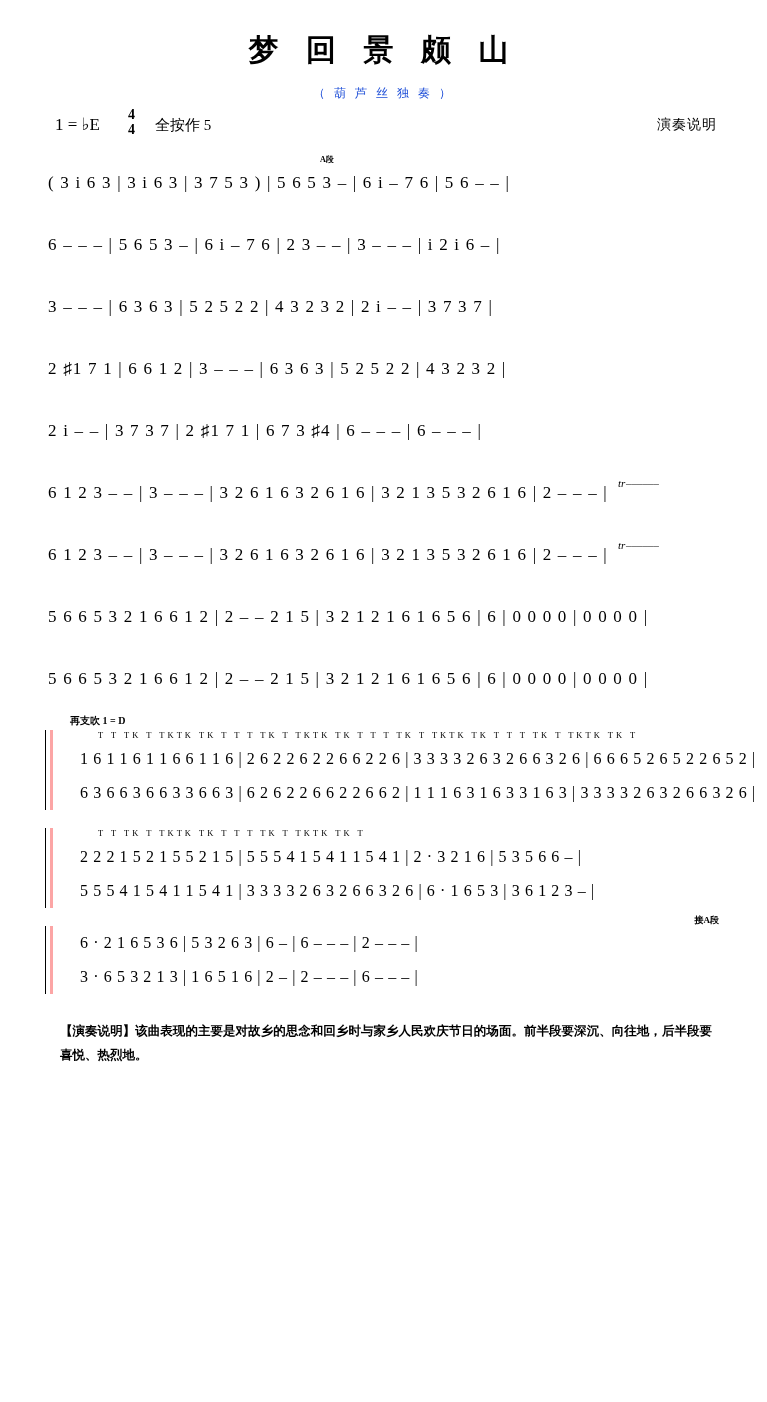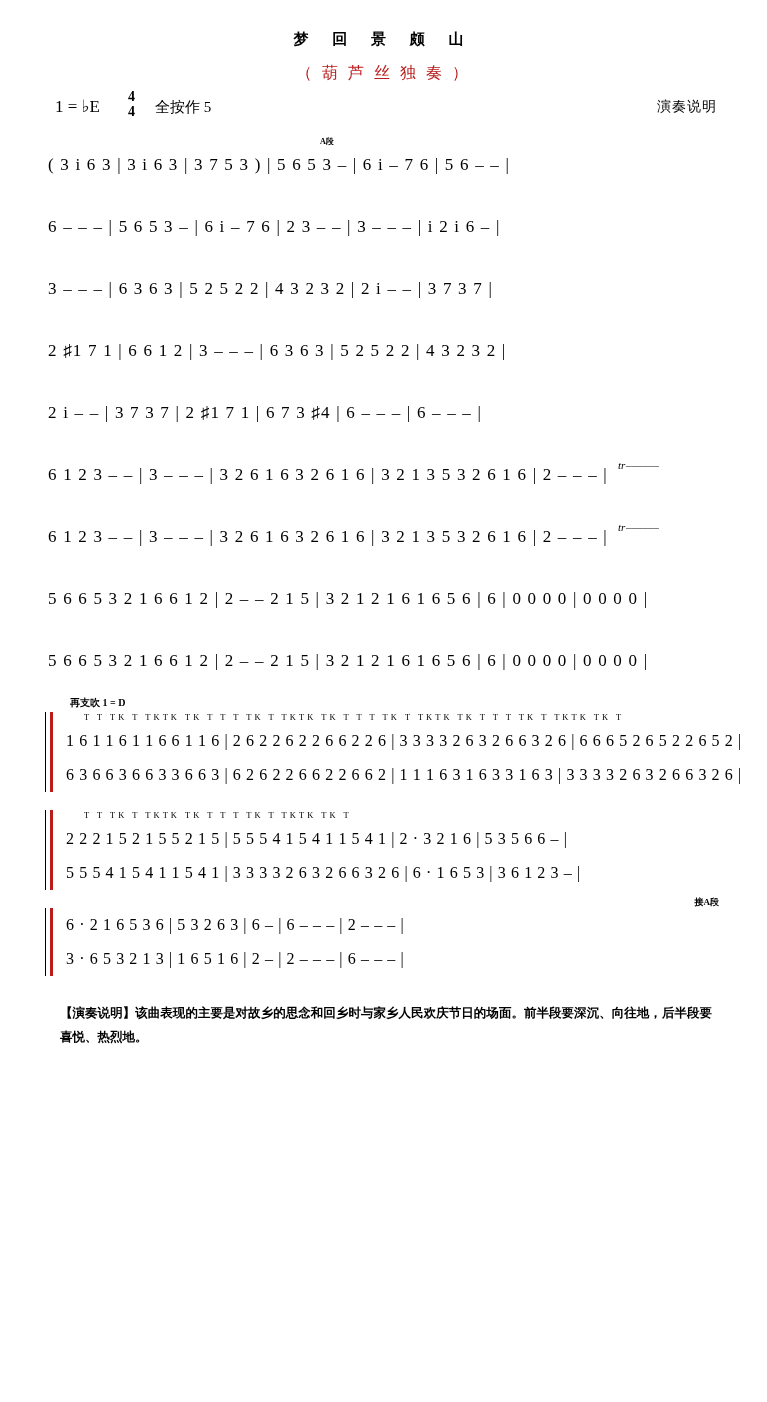--- a/index.html
+++ b/index.html
@@ -17,32 +17,32 @@
   }
   .sheet {
     position: relative;
     width: 767px;
     height: 1402px;
     padding: 0;
     box-sizing: border-box;
   }
   .title {
     text-align: center;
-    font-size: 15px;
+    font-size: 30px;
     font-weight: bold;
     letter-spacing: 10px;
     margin-top: 30px;
     font-family: "Liberation Serif", serif;
   }
   .subtitle {
     text-align: center;
-    font-size: 16px;
+    font-size: 12px;
     letter-spacing: 3px;
     margin-top: 14px;
-    color: #b91c1c;
+    color: #1d4ed8;
   }
   .head-row {
     position: relative;
     height: 38px;
     margin-top: 6px;
   }
   .key-sig {
     position: absolute;
     left: 55px;
     top: 6px;
@@ -112,22 +112,22 @@
     padding: 0 44px 0 48px;
   }
   .tonguing {
     font-size: 8.5px;
     letter-spacing: 3px;
     padding-left: 18px;
     height: 12px;
   }
   .brace-block {
     position: relative;
-    border-left: 3px solid #b91c1c;
-    padding-left: 13px;
+    border-left: 3px solid #fca5a5;
+    padding-left: 27px;
     margin-left: 2px;
   }
   .brace-block::before {
     content: "";
     position: absolute;
     left: -8px;
     top: 0;
     width: 4px;
     height: 100%;
     border-left: 1px solid #000;

